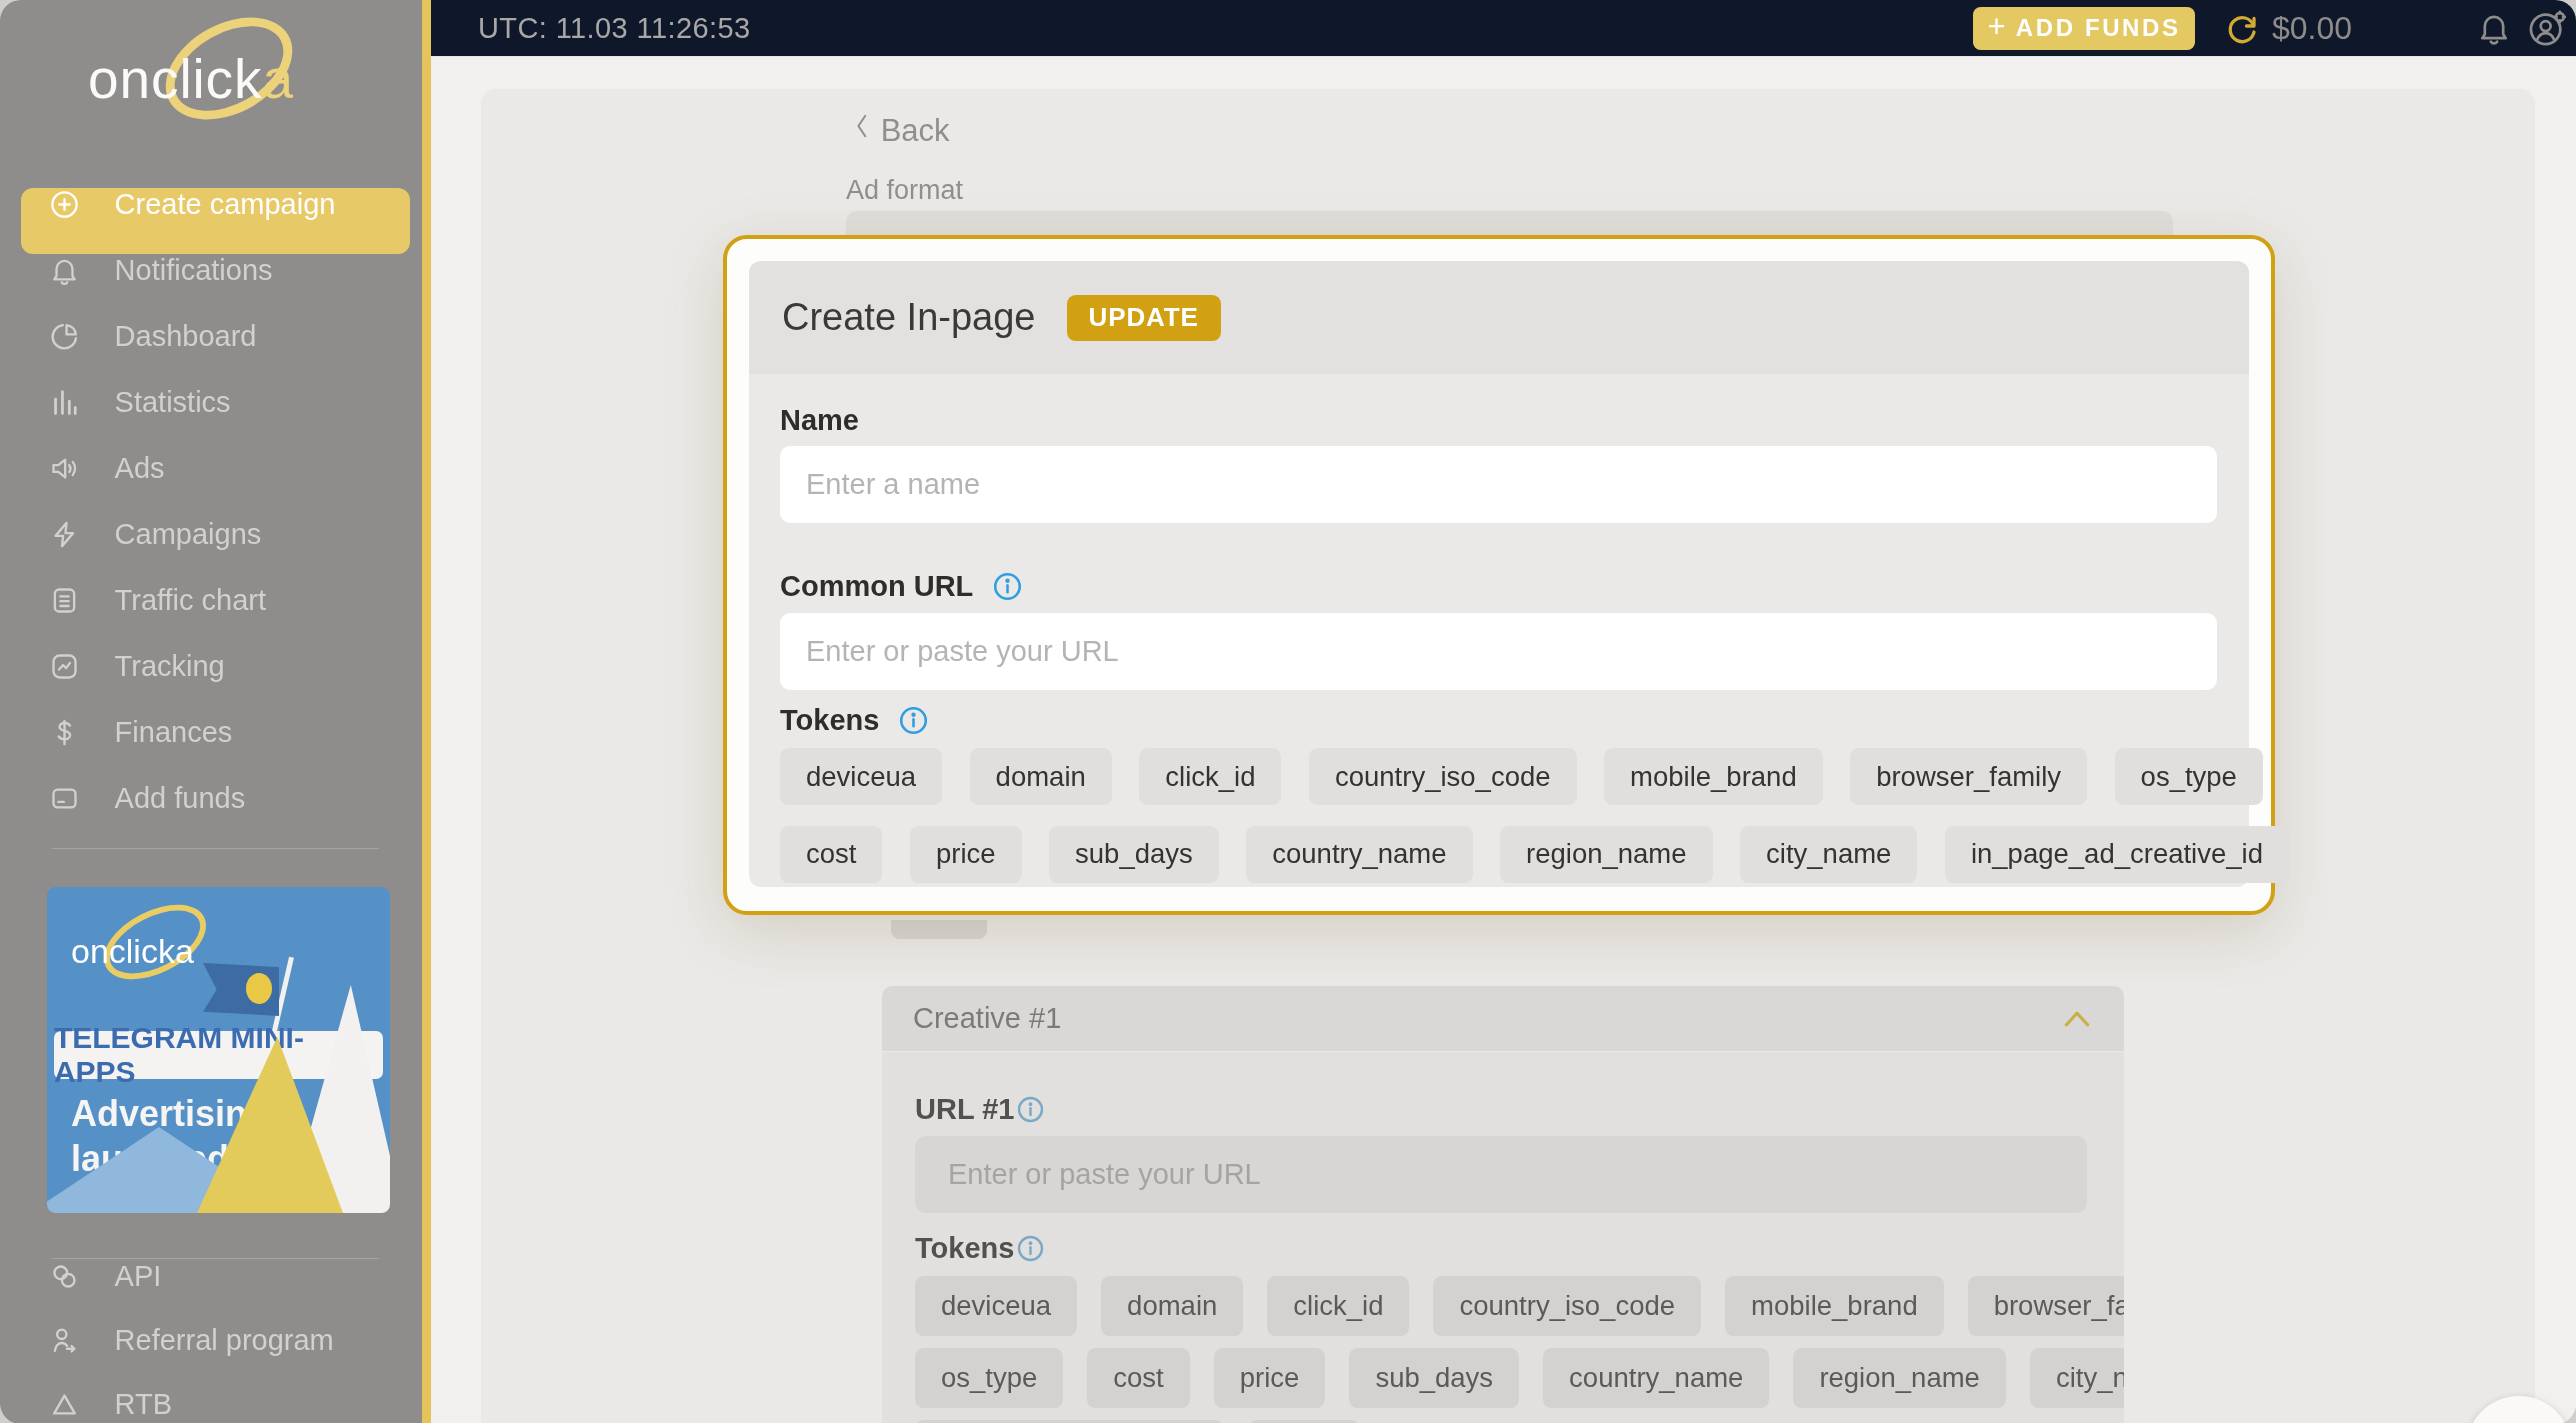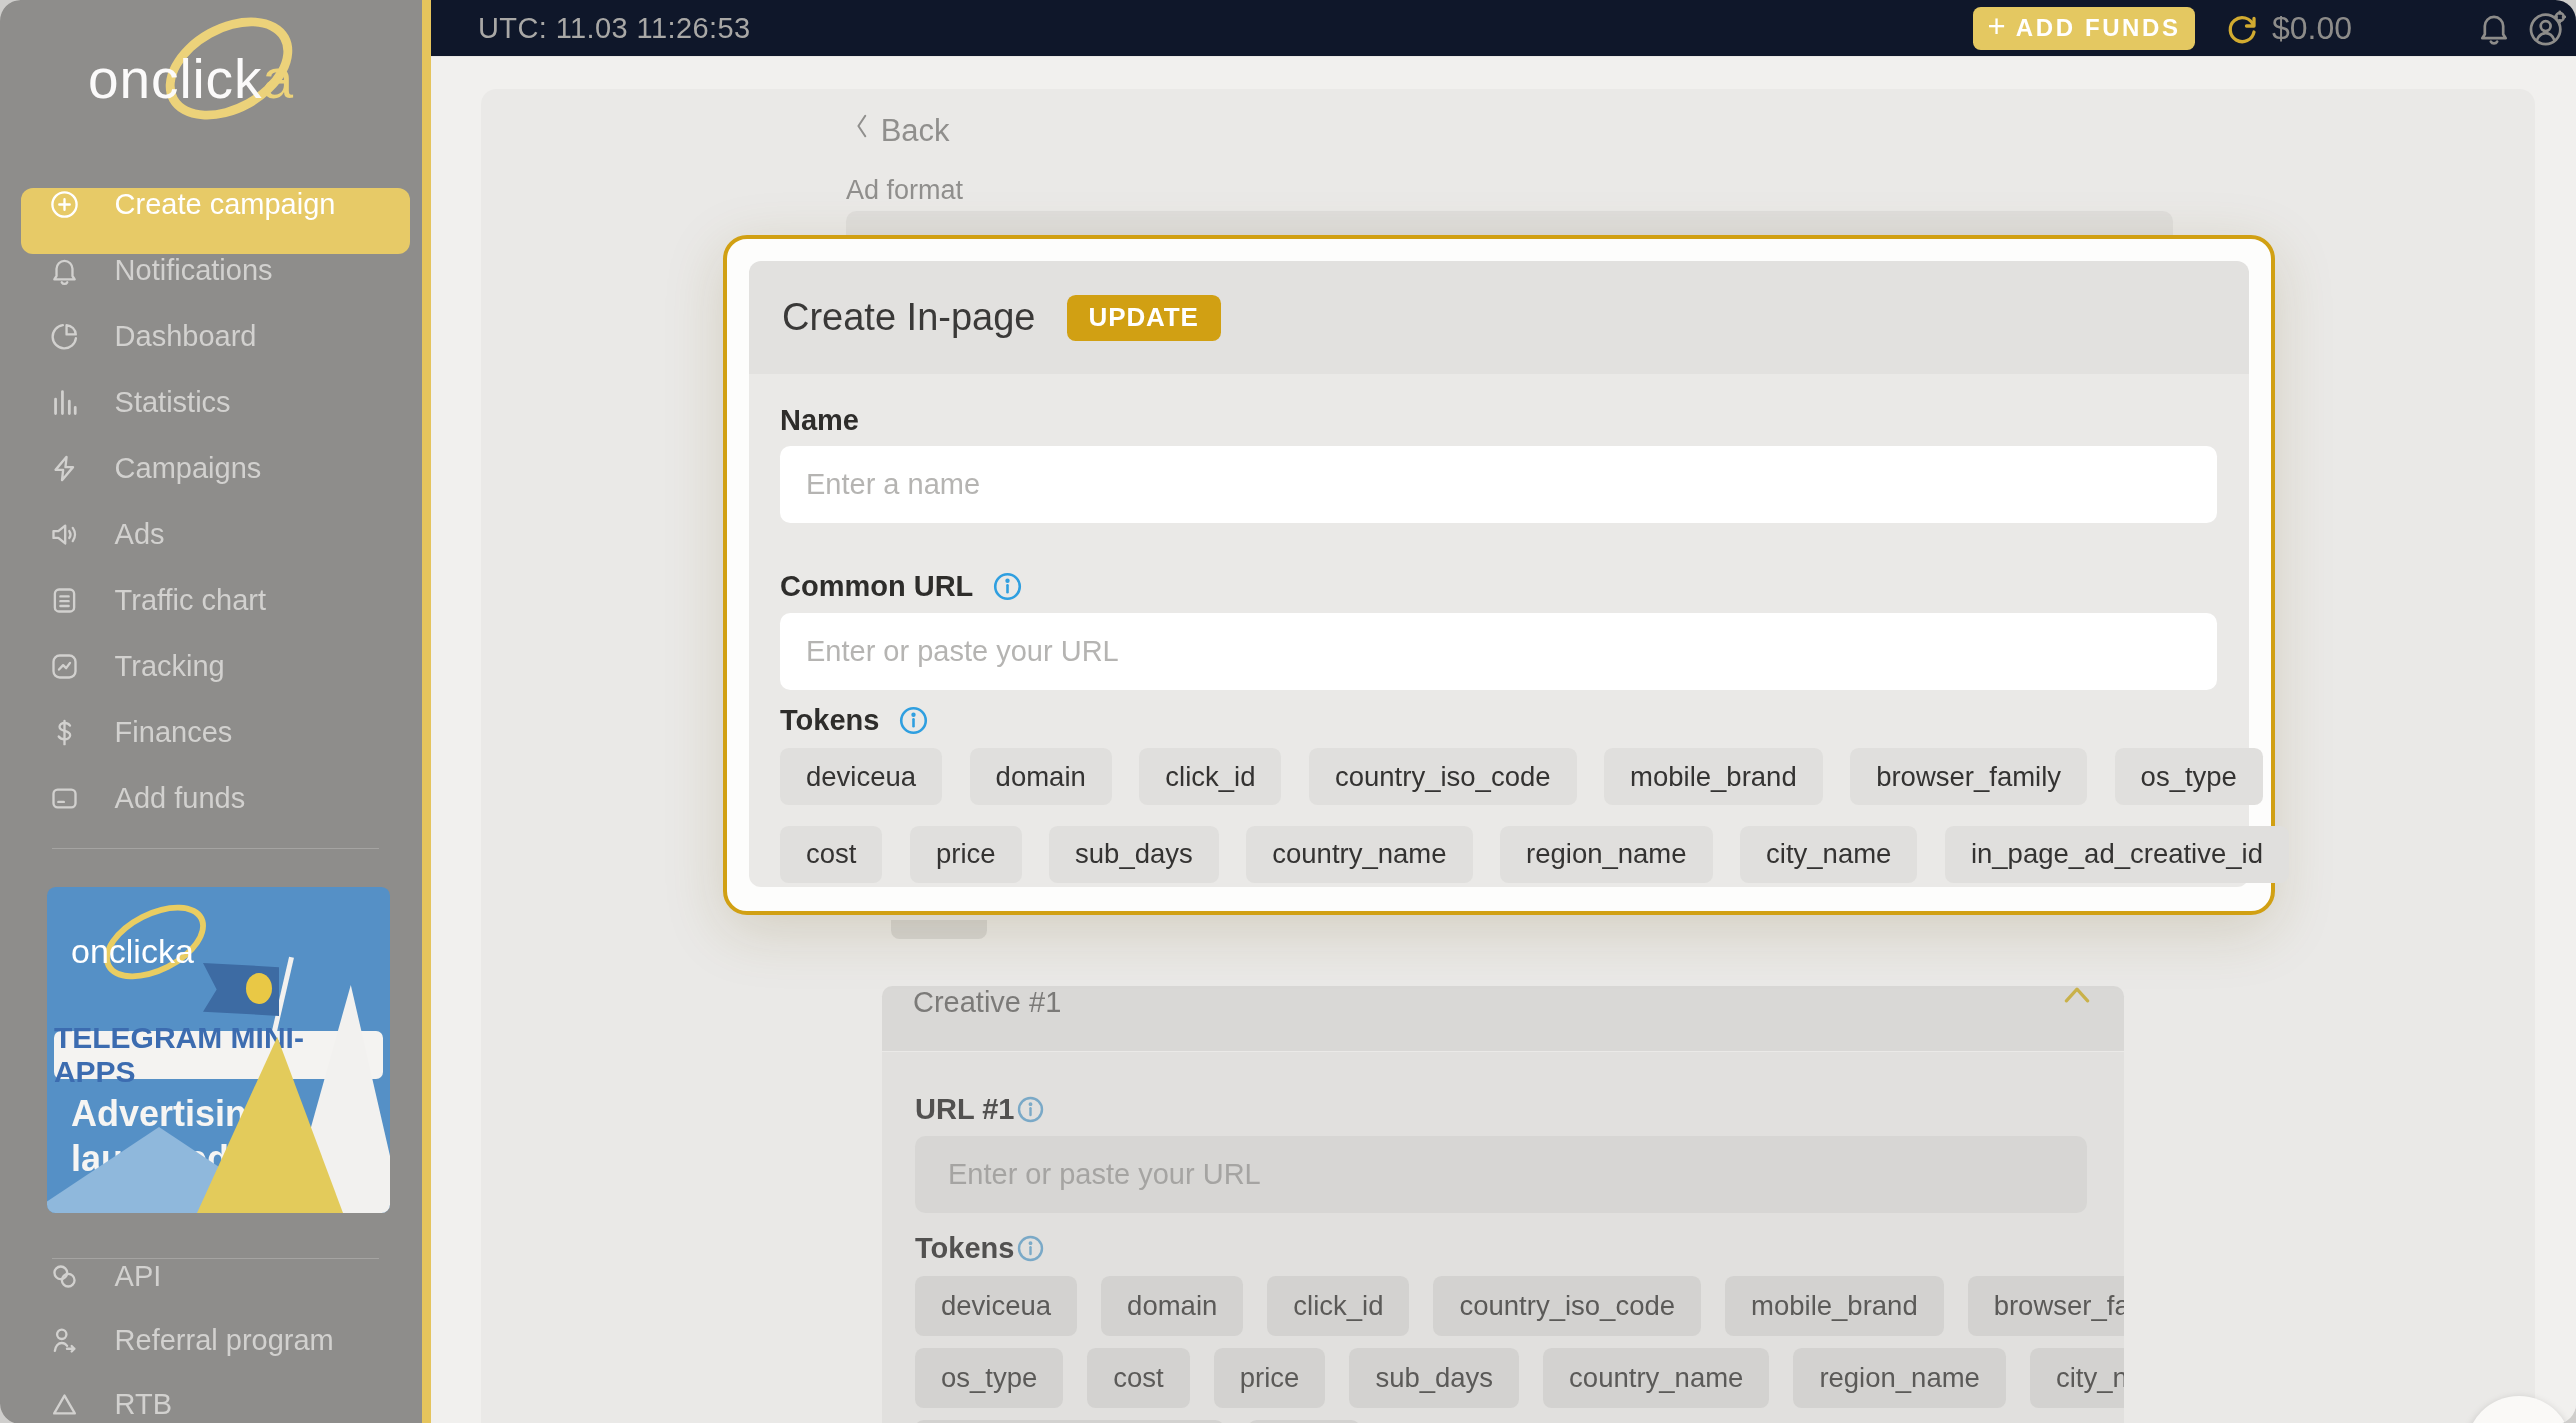--- a/index.html
+++ b/index.html
@@ -75,21 +75,21 @@
     background:#eae9e7; border-radius:15.5px 15.5px 0 0;}
   .back{ position:absolute; left:374px; top:24px; display:flex; align-items:flex-start; gap:12px;
     font-size:31px; color:#908f8d; cursor:pointer;}
   .adformat{ position:absolute; left:365px; top:86px; font-size:27px; font-weight:500; color:#908f8d;}
   .select-sliver{ position:absolute; left:365px; top:122px; width:1327px; height:27.5px;
     background:#dfdedc; border-radius:10.3px 10.3px 0 0;}
   .partial-chip{ position:absolute; left:410px; top:831px; width:96px; height:19px;
     background:#d6d5d3; border-radius:0 0 8.6px 8.6px;}
   
   .creative-header{ position:absolute; left:401px; top:897px; width:1242px; height:65px;
-    background:#d9d8d6; border-radius:10.3px 10.3px 0 0; display:flex; 
+    background:#d9d8d6; border-radius:10.3px 10.3px 0 0; display:flex; align-items:center;
     padding:0 34px 0 31px; font-size:29px; color:#7b7a78;}
   .creative-header svg{ margin-left:auto; width:26px; height:17px;}
   .creative-body{ position:absolute; left:401px; top:963px; width:1242px; height:373px;
     background:#e1e0de; padding:41px 33px 0 33px; overflow:hidden;}
   .dim-label-row{ display:flex; align-items:center; gap:2px; font-size:29px; font-weight:bold; color:#525150;}
   .dim-input{ margin-top:10.3px; width:1172px; height:77px; background:#d7d6d4; border:none; border-radius:10.3px;
     padding:0 33px; font-family:"Liberation Sans",sans-serif; font-size:29px; color:#6a6967;}
   .dim-input::placeholder{ color:#a5a4a2;}
   .dim-tokens-label{ margin-top:19px;}
   .dim-chips{ margin-top:10.3px; display:flex; gap:24px;}
@@ -188,30 +188,30 @@
         <span>Dashboard</span>
       </div>
       <div class="nav-item">
         <svg viewBox="0 0 24 24" fill="none" stroke="#d2d1cf" stroke-width="2" stroke-linecap="round">
             <path d="M5.5 20V9.5M10.5 20V4M15.5 20v-9M19.8 20v-4.5"></path>
           </svg>
         <span>Statistics</span>
       </div>
       <div class="nav-item">
         <svg viewBox="0 0 24 24" fill="none" stroke="#d2d1cf" stroke-width="1.7" stroke-linecap="round" stroke-linejoin="round">
-            <path d="M13.5 3.5L5.5 13h5.5l-.8 7.5 8-9.5h-5.5l.8-7.5z"></path>
-          </svg>
-        <span>Campaigns</span>
-      </div>
-      <div class="nav-item">
-        <svg viewBox="0 0 24 24" fill="none" stroke="#d2d1cf" stroke-width="1.7" stroke-linecap="round" stroke-linejoin="round">
             <path d="M4 9.5v5h3.5l5 4v-13l-5 4H4z"></path>
             <path d="M15.5 9.5a4.5 4.5 0 0 1 0 5M18 7.2a8 8 0 0 1 0 9.6"></path>
           </svg>
         <span>Ads</span>
+      </div>
+      <div class="nav-item">
+        <svg viewBox="0 0 24 24" fill="none" stroke="#d2d1cf" stroke-width="1.7" stroke-linecap="round" stroke-linejoin="round">
+            <path d="M13.5 3.5L5.5 13h5.5l-.8 7.5 8-9.5h-5.5l.8-7.5z"></path>
+          </svg>
+        <span>Campaigns</span>
       </div>
       <div class="nav-item">
         <svg viewBox="0 0 24 24" fill="none" stroke="#d2d1cf" stroke-width="1.7" stroke-linecap="round">
             <rect x="5" y="4" width="14" height="16" rx="3"></rect>
             <path d="M9 9h6M9 12.5h6M9 16h6"></path>
           </svg>
         <span>Traffic chart</span>
       </div>
       <div class="nav-item">
         <svg viewBox="0 0 24 24" fill="none" stroke="#d2d1cf" stroke-width="1.7" stroke-linecap="round" stroke-linejoin="round">

